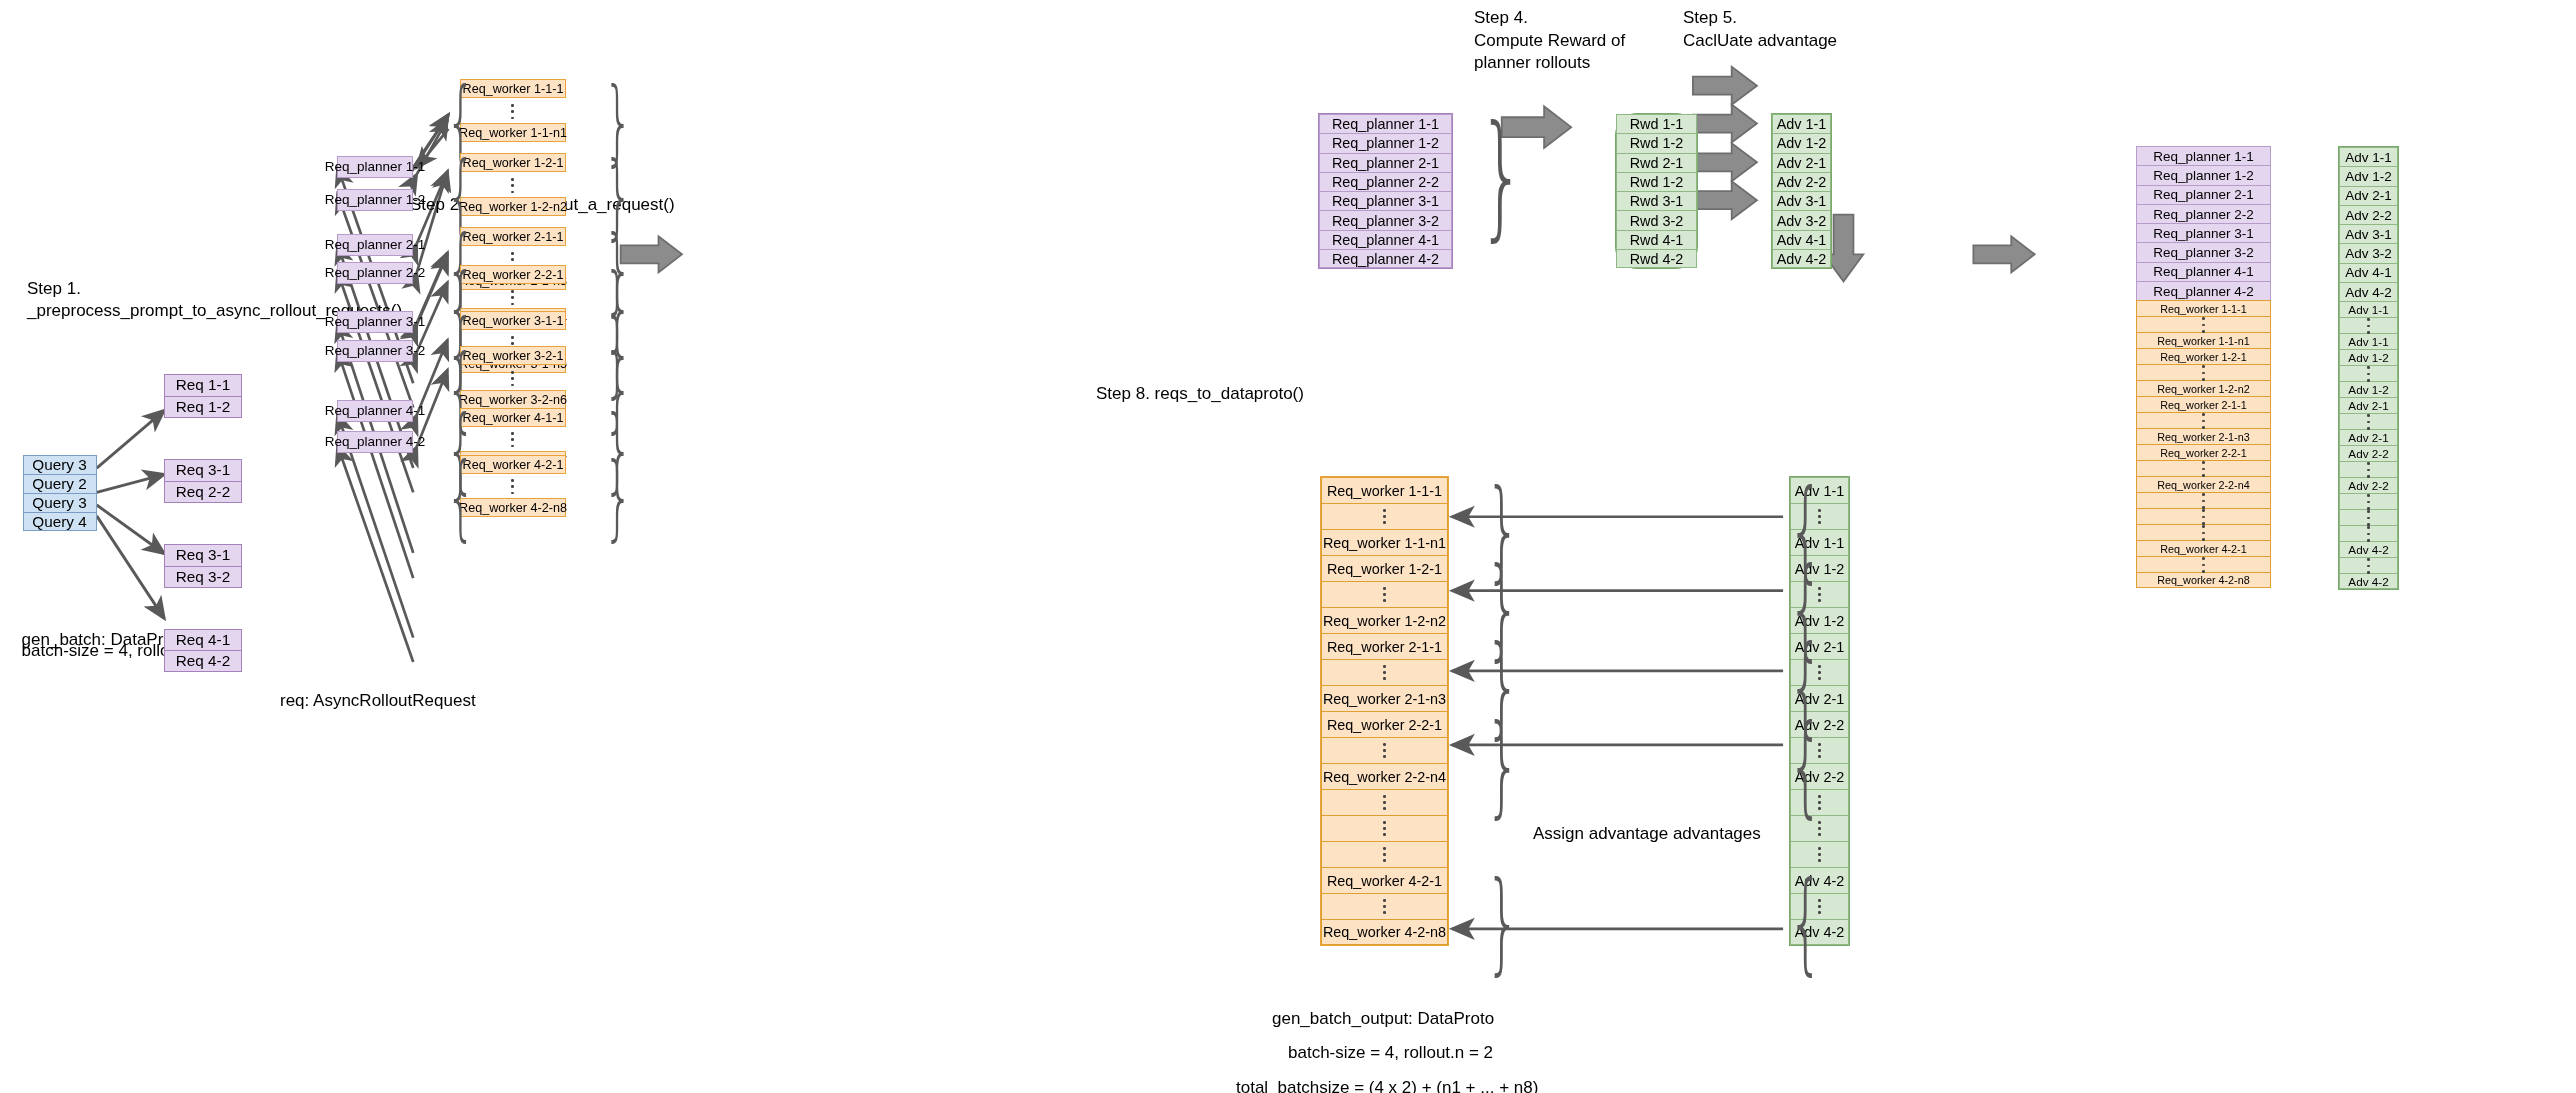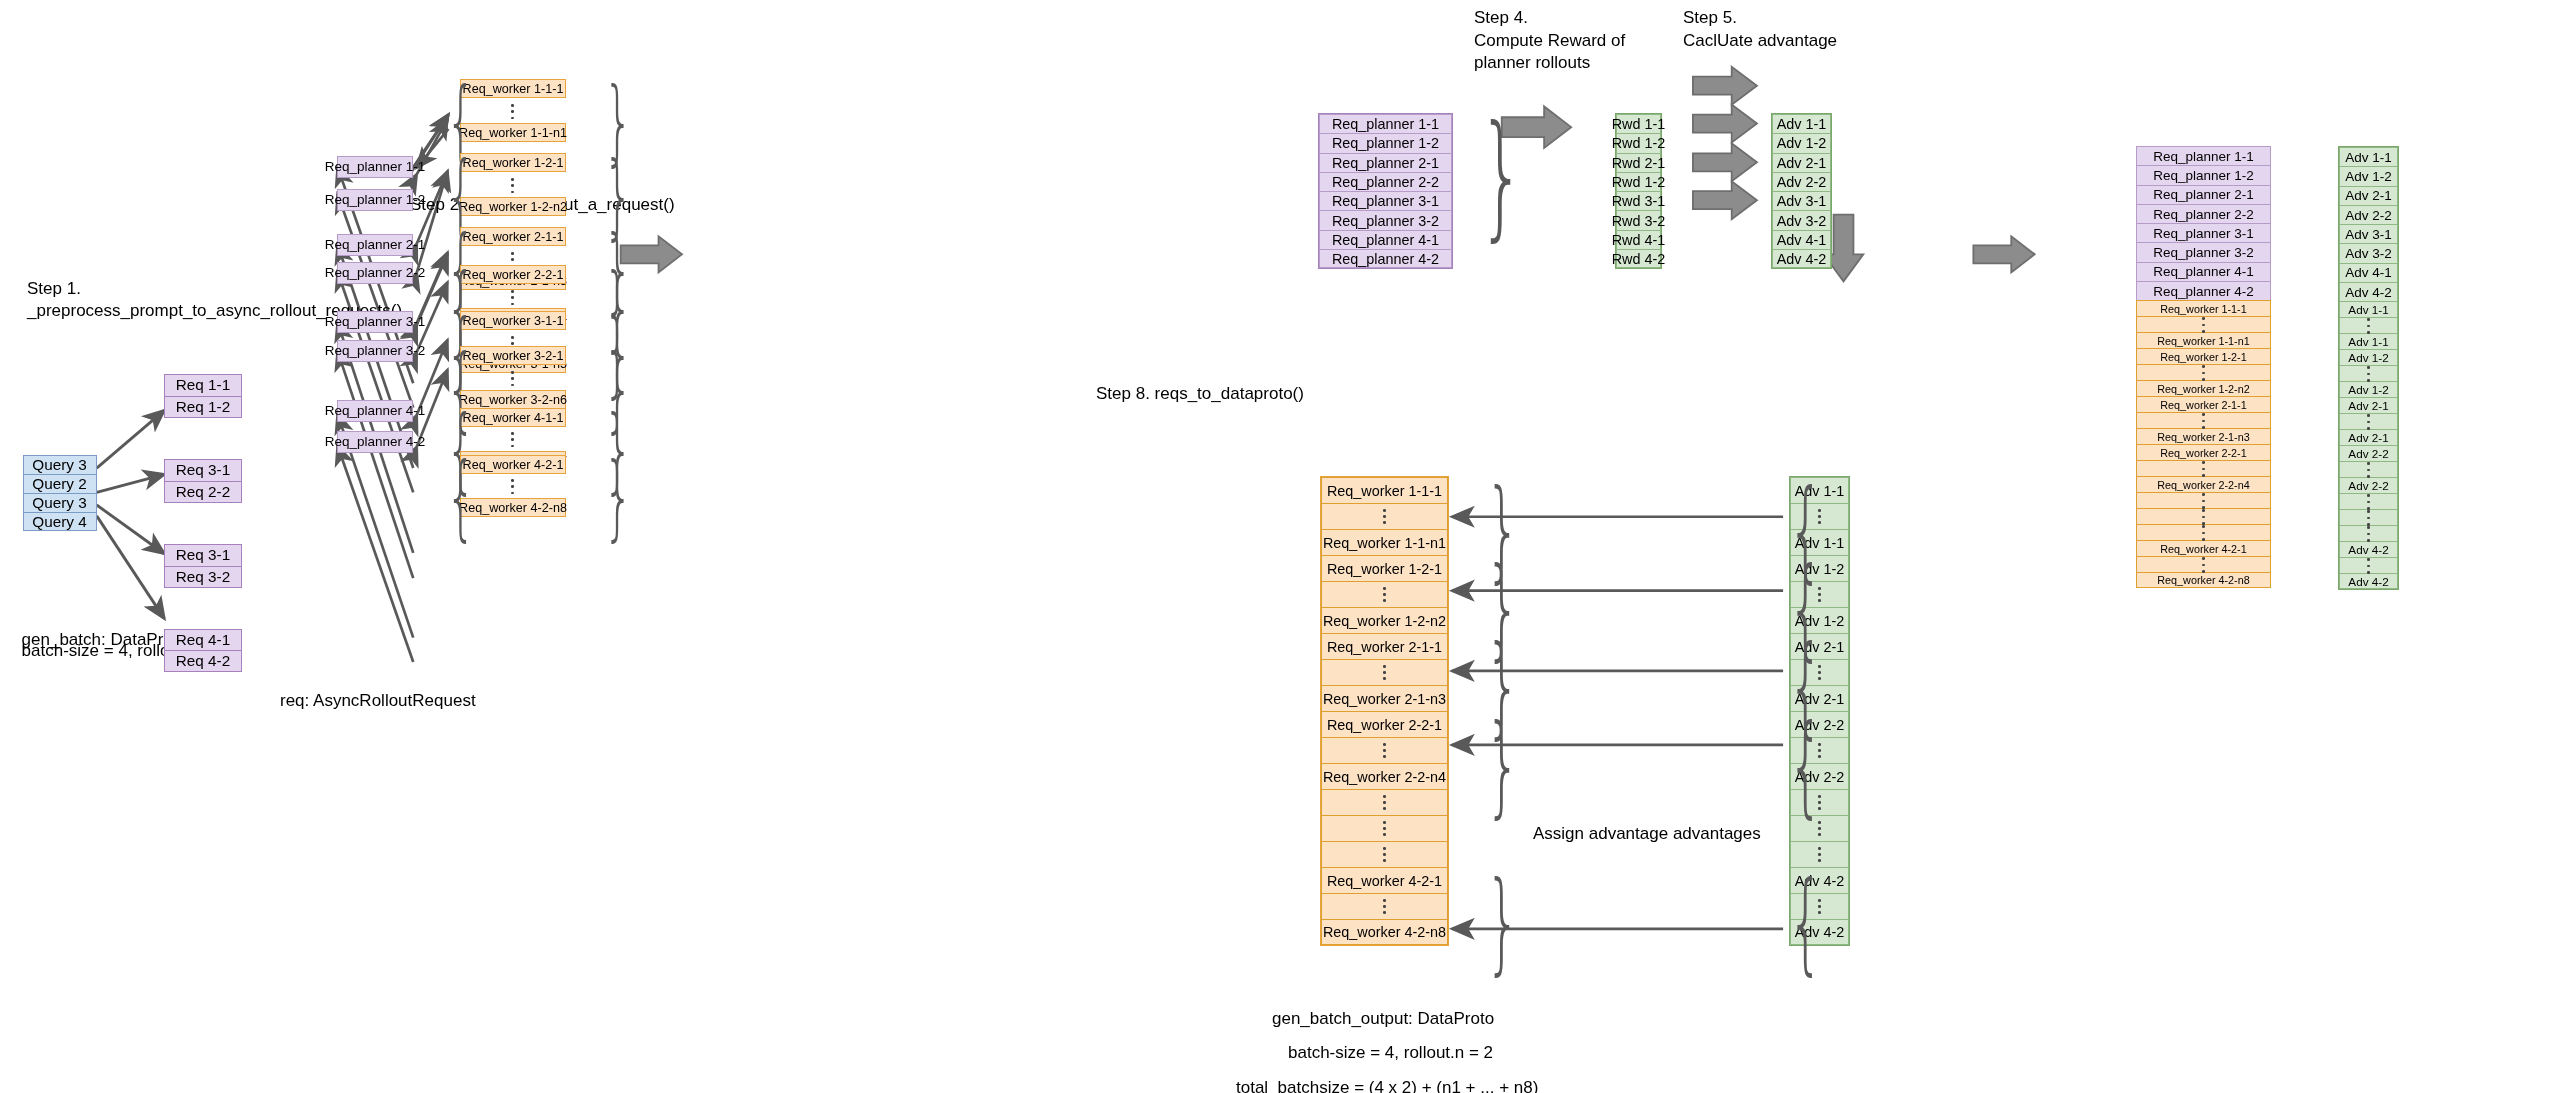--- a/index.html
+++ b/index.html
@@ -241,21 +241,21 @@
       <div class="row" style="height: 19.3px;">Req_planner 1-2</div>
       <div class="row" style="height: 19.3px;">Req_planner 2-1</div>
       <div class="row" style="height: 19.3px;">Req_planner 2-2</div>
       <div class="row" style="height: 19.3px;">Req_planner 3-1</div>
       <div class="row" style="height: 19.3px;">Req_planner 3-2</div>
       <div class="row" style="height: 19.3px;">Req_planner 4-1</div>
       <div class="row" style="height: 19.3px;">Req_planner 4-2</div>
     </div>
   <div class="brace" style="left:1459px;top:108px;font-size:135px;transform:scaleX(0.55);">}</div>
 
-  <div class="stack green" id="rwd-stack" style="left:1615px;top:113px;width:47px;">
+  <div class="stack green" id="rwd-stack" style="left:1615px;top:113px;width:83px;border-radius:22px;">
       <div class="row" style="height: 19.3px;">Rwd 1-1</div>
       <div class="row" style="height: 19.3px;">Rwd 1-2</div>
       <div class="row" style="height: 19.3px;">Rwd 2-1</div>
       <div class="row" style="height: 19.3px;">Rwd 1-2</div>
       <div class="row" style="height: 19.3px;">Rwd 3-1</div>
       <div class="row" style="height: 19.3px;">Rwd 3-2</div>
       <div class="row" style="height: 19.3px;">Rwd 4-1</div>
       <div class="row" style="height: 19.3px;">Rwd 4-2</div>
     </div>
 

